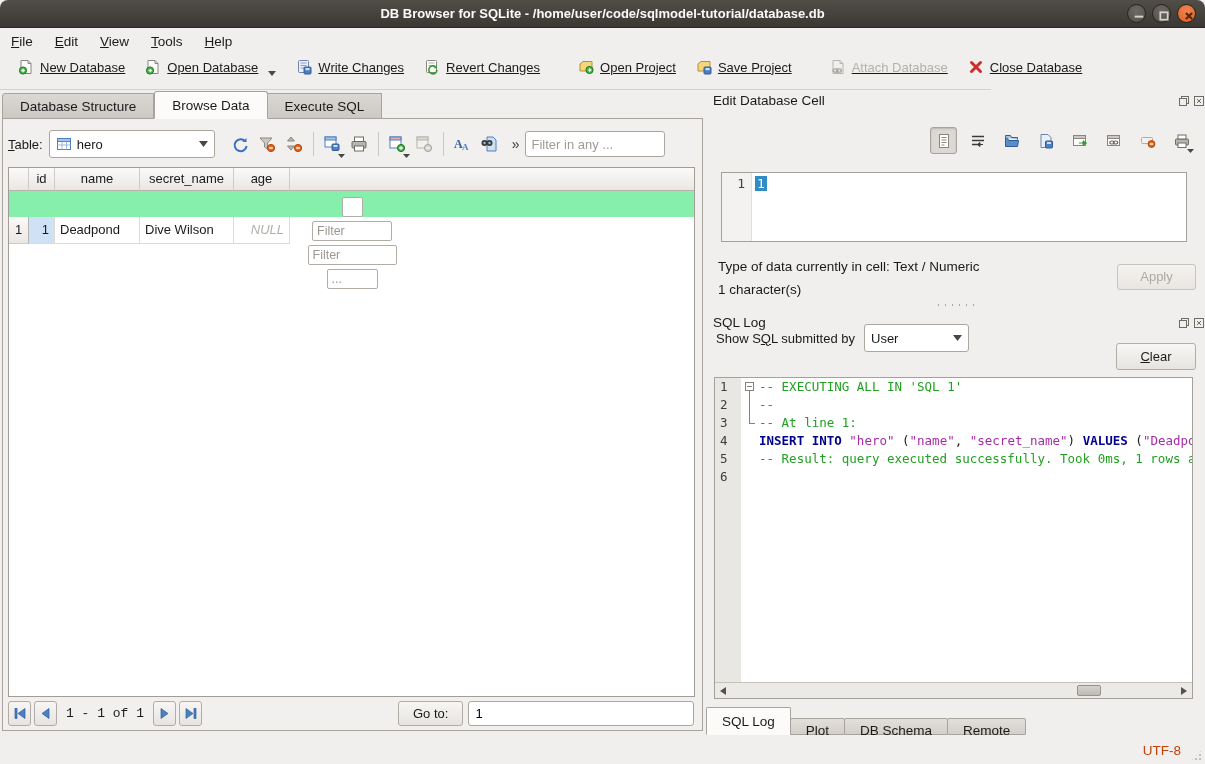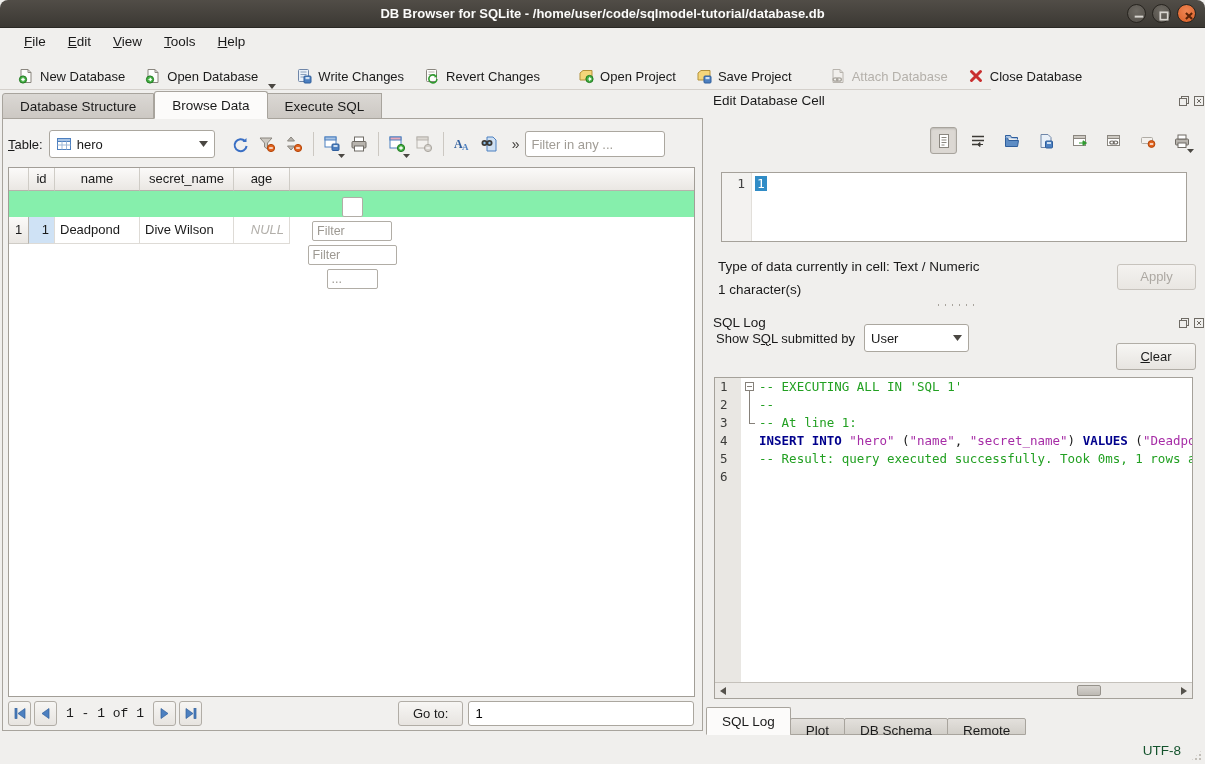--- a/index.html
+++ b/index.html
@@ -14,27 +14,27 @@
   .titlebar .title { position:absolute; left:0; right:0; top:0; height:28px; line-height:28px;
     text-align:center; color:#fbfbfa; font-weight:bold; font-size:13px; }
   .winbtns { position:absolute; right:9px; top:4px; display:flex; gap:6px; }
   .winbtn { width:19px; height:19px; border-radius:50%; border:1px solid #27241f;
     background:radial-gradient(circle at 50% 35%, #6e6a63, #514d47); position:relative; }
   .winbtn.close { background:radial-gradient(circle at 50% 35%, #f08653, #d95f27); }
   .winbtn svg { position:absolute; left:3px; top:3px; }
 
   
   .menubar { position:absolute; left:0; top:28px; width:1205px; height:26px;
-    background:#f0efed; display:flex; align-items:center; padding-left:13px; }
+    background:#f0efed; display:flex; align-items:center; padding-left:0; }
   .menu-item { padding:3px 11px; font-size:13.5px; }
   .mn { text-decoration:underline; }
 
   
   .toolbar { position:absolute; left:0; top:54px; width:991px; height:36px;
-    background:#f0efed; border-bottom:1px solid #d4d0cb; display:flex; align-items:flex-end; }
+    background:#f0efed; border-bottom:1px solid #d4d0cb; display:flex; align-items:flex-start;text-decoration:underline; }
   .thandle { width:5px; height:24px; margin:0 4px;
     background-image:radial-gradient(#b3afa8 1px, transparent 1.1px);
     background-size:4px 4px; }
   .tbtn { display:flex; align-items:center; gap:6px; padding:5px 10px; border-radius:3px; white-space:nowrap; }
   .tbtn.disabled { color:#b4b0aa; }
   .tsep { width:1px; height:24px; background:#ccc8c2; margin:0 5px; }
   .drop-ext { width:10px; display:flex; align-items:flex-end; height:22px; }
 
   .i16 { width:16px; height:16px; display:block; }
   .i18 { width:18px; height:18px; display:block; }
@@ -159,21 +159,21 @@
   .hs-arrow.left { left:2px; } .hs-arrow.right { right:2px; }
   .hs-thumb { position:absolute; left:362px; top:2px; width:24px; height:11px;
     background:linear-gradient(#d6d3cf,#bdb9b3); border:1px solid #96928b; border-radius:2px; }
 
   
   .dock-tabs { position:absolute; left:706px; top:707px; display:flex; align-items:flex-end; height:28px; }
   .dock-tab { height:17px; line-height:24px; padding:0 15px; background:linear-gradient(#e3e0dc,#d2cfc9);
     border:1px solid #a8a49d; margin-left:-1px; font-size:13.5px; border-radius:2px 2px 0 0; }
   .dock-tab.active { height:28px; line-height:27px; background:#fcfbfa; border-bottom:1px solid #fcfbfa; margin-left:0; }
 
-  .statusbar-enc { position:absolute; right:24px; bottom:6px; color:#14532d; font-size:13.5px; }
+  .statusbar-enc { position:absolute; right:24px; bottom:6px; color:#c2410c; font-size:13.5px; }
   .size-grip { position:absolute; right:2px; bottom:2px; width:13px; height:13px;
     background-image:radial-gradient(#c2beb8 1px, transparent 1.1px); background-size:4px 4px;
     clip-path:polygon(100% 0, 100% 100%, 0 100%); }
 </style>
 </head>
 <body>
 
 <div id="app">
 
   <div class="titlebar">

